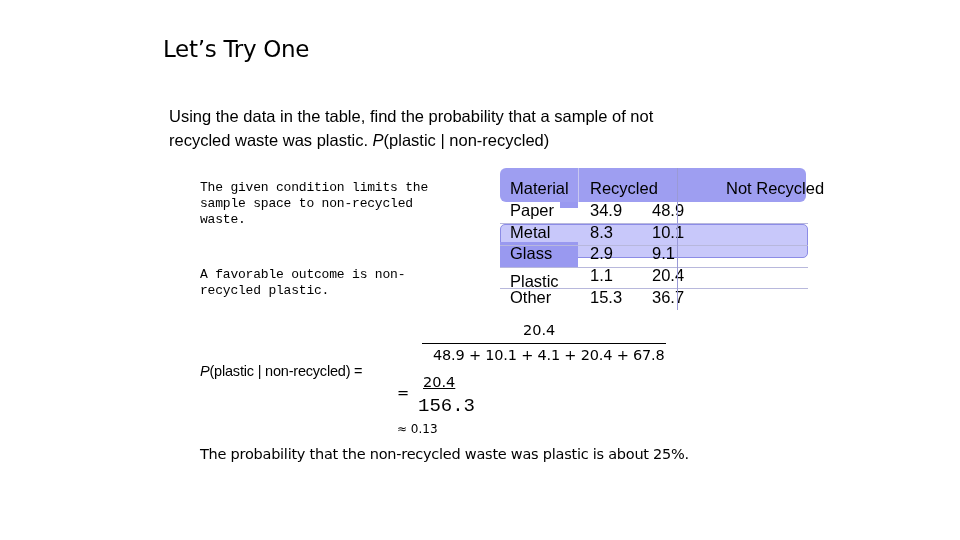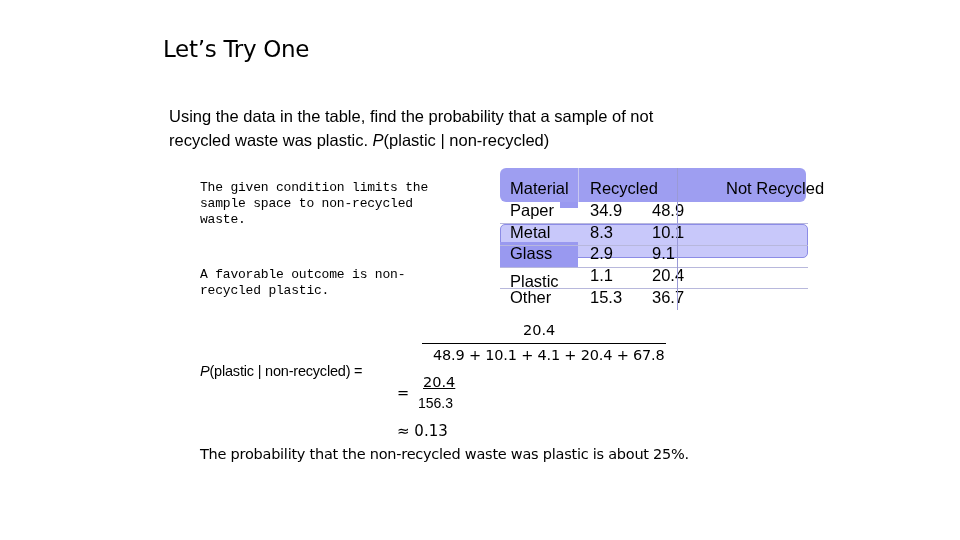--- a/index.html
+++ b/index.html
@@ -29,22 +29,22 @@
   .colnr { left:226px;text-align:center; }
 
   
   .f-lhs { left:200px; top:337px; font-size:14.5px; font-family:Liberation Sans, sans-serif; letter-spacing:-0.2px;margin-top:26px; }
   .f-lhs i { font-style:italic; }
   .f-num1 { left:523px; top:322px; font-size:14.5px; font-family:"DejaVu Sans", sans-serif; }
   .f-bar1 { left:422px; top:343px; width:244px; height:1px; background:#000; }
   .f-den1 { left:433px; top:347px; font-size:14.5px; font-family:"DejaVu Sans", sans-serif; letter-spacing:-0.2px; }
   .f-eq2 { left:397px; top:385px; font-size:14.5px; font-family:"DejaVu Sans", sans-serif; }
   .f-num2 { left:423px; top:374px; font-size:14.5px; font-family:"DejaVu Sans", sans-serif; text-decoration:underline; }
-  .f-den2 { left:418px; top:395px; font-size:14px; font-family:Liberation Sans, sans-serif; }
-  .f-approx { left:397px; top:422px; font-size:15px; font-family:"DejaVu Sans", sans-serif; }
+  .f-den2 { left:418px; top:395px; font-size:19px; font-family:Liberation Mono, monospace; }
+  .f-approx { left:397px; top:422px; font-size:12px; font-family:"DejaVu Sans", sans-serif; }
   .conclusion { left:200px; top:446px; font-size:14.5px; font-family:"DejaVu Sans", sans-serif; letter-spacing:-0.25px; }
 </style>
 </head>
 <body>
 
 <div class="abs title">Let’s Try One</div>
 
 <div class="abs prompt">
   <div>Using the data in the table, find the probability that a sample of not</div>
   <div><span>recycled waste was plastic. </span><i>P</i><span>(plastic | non-recycled)</span></div>

